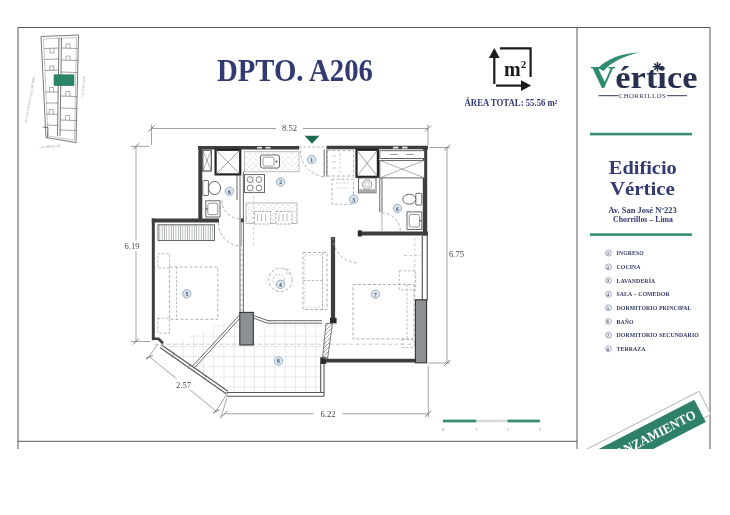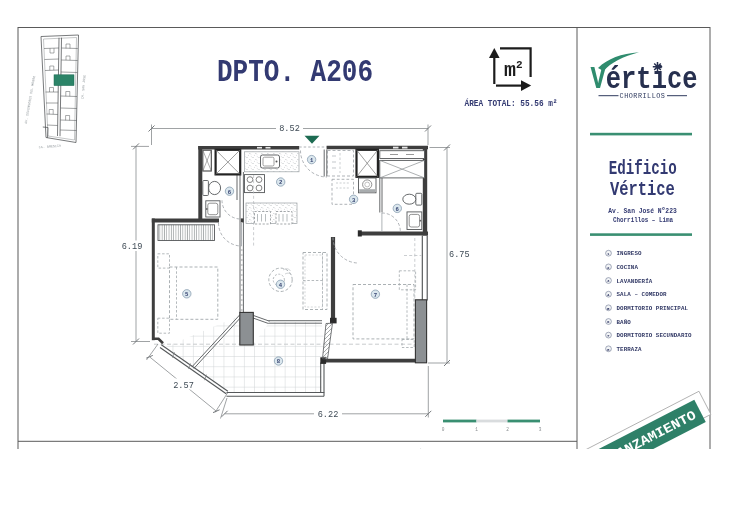--- a/index.html
+++ b/index.html
@@ -1,16 +1,16 @@
 <!DOCTYPE html>
 <html><head>
 <meta charset="utf-8">
 <style>
 html,body{margin:0;padding:0;background:#ffffff;}
-#page{position:relative;width:730px;height:449px;background:#ffffff;font-family:Liberation Mono, monospace;overflow:hidden;}
+#page{position:relative;width:730px;height:449px;background:#ffffff;font-family:Liberation Serif, serif;overflow:hidden;}
 #page svg{position:absolute;top:0;left:0;}
 </style>
 </head>
 <body>
 <div id="page">
 <svg width="730" height="515" viewBox="0 0 730 515">
 <defs>
 <pattern id="tgrid" width="10.2" height="10.2" patternUnits="userSpaceOnUse">
 <path d="M10.2,0 L10.2,10.2 L0,10.2" fill="none" stroke="#caced1" stroke-width="0.9"></path>
 </pattern>

